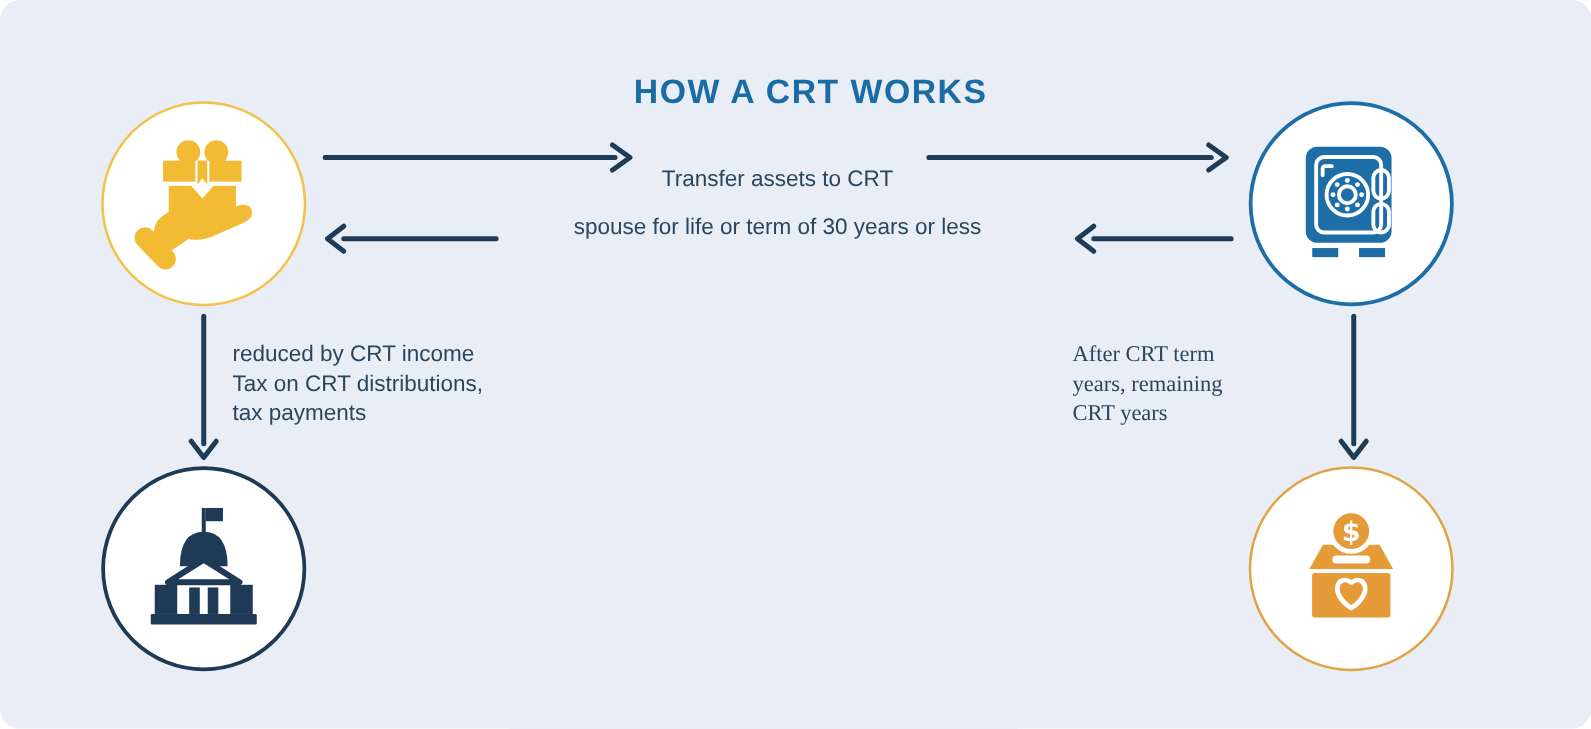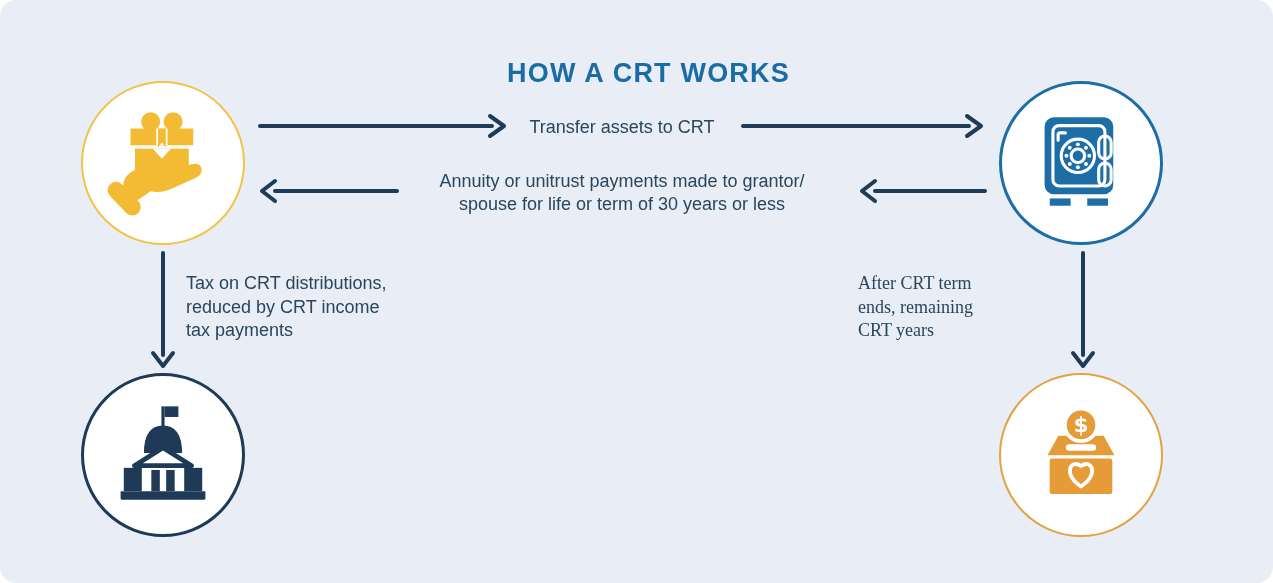--- a/index.html
+++ b/index.html
@@ -30,21 +30,21 @@
   .arrow{position:absolute;}
   .arrow line,.arrow polyline{
     stroke:var(--arrow-navy,#1E3C58);stroke-width:4;fill:none;
     stroke-linecap:round;stroke-linejoin:round;
   }
   .label{
     position:absolute;
     color:var(--text-navy,#2A455E);
     font-size:18px;line-height:23px;
   }
-  .label-transfer{left:502px;top:116px;width:240px;text-align:center;}
+  .label-transfer{left:502px;top:132px;width:240px;text-align:center;}
   .label-annuity{left:372px;top:170px;width:500px;text-align:center;line-height:22.5px;}
   .label-tax{left:186px;top:272px;width:250px;text-align:left;line-height:23.5px;}
   .label-remainder{left:858px;top:272px;width:202px;text-align:left;line-height:23.5px;font-family:Liberation Serif, serif;}
   
   .f-gold{fill:var(--gold,#F3BB33);}
   .f-blue{fill:var(--steel-blue,#1D6EA6);}
   .f-navy{fill:var(--dark-navy,#1E3A57);}
   .f-orange{fill:var(--orange,#E59C38);}
   .f-white{fill:#ffffff;}
   .s-white{stroke:#ffffff;fill:none;}
@@ -134,41 +134,40 @@
   <svg class="arrow" style="left:741px;top:113px;" width="246" height="26">
     <line x1="2" y1="13" x2="228" y2="13"></line>
     <polyline points="226,3 240,13 226,23"></polyline>
   </svg>
 
   <svg class="arrow" style="left:259px;top:178px;" width="140" height="26">
     <line x1="138" y1="13" x2="16" y2="13"></line>
     <polyline points="16,3 3,13 16,23"></polyline>
   </svg>
   <div class="label label-annuity">
-    <div>Annuity or unitrust payments made to grantor/</div>
     <div>spouse for life or term of 30 years or less</div>
   </div>
   <svg class="arrow" style="left:859px;top:178px;" width="128" height="26">
     <line x1="126" y1="13" x2="16" y2="13"></line>
     <polyline points="16,3 3,13 16,23"></polyline>
   </svg>
 
   <svg class="arrow" style="left:150px;top:251px;" width="26" height="120">
     <line x1="13" y1="2" x2="13" y2="104"></line>
     <polyline points="3,102 13,115 23,102"></polyline>
   </svg>
   <div class="label label-tax">
+    <div>reduced by CRT income</div>
     <div>Tax on CRT distributions,</div>
-    <div>reduced by CRT income</div>
     <div>tax payments</div>
   </div>
 
   <div class="label label-remainder">
     <div>After CRT term</div>
-    <div>ends, remaining</div>
+    <div>years, remaining</div>
     <div>CRT years</div>
   </div>
   <svg class="arrow" style="left:1070px;top:251px;" width="26" height="120">
     <line x1="13" y1="2" x2="13" y2="104"></line>
     <polyline points="3,102 13,115 23,102"></polyline>
   </svg>
 
 </div>
 
 </body></html>

